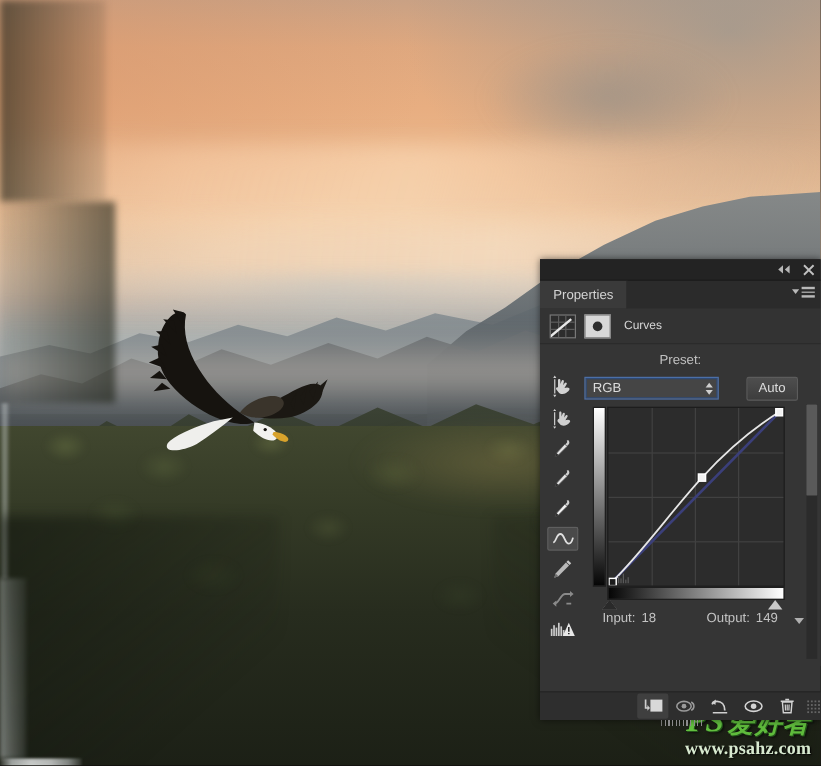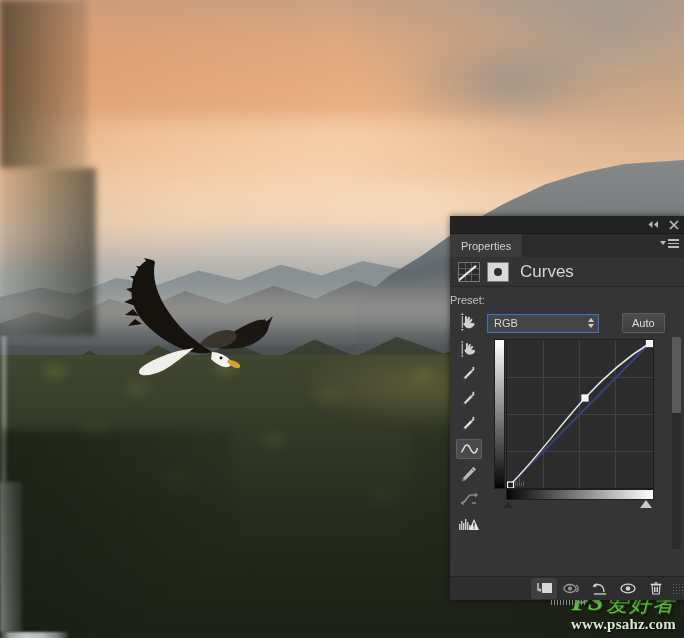--- a/index.html
+++ b/index.html
@@ -204,21 +204,21 @@
   .wm-ps {
     font-family: "Liberation Serif", serif;
     font-size: 28px; font-weight: bold; font-style: italic;
     color: #63c040;
     text-shadow: 1px 1px 0 #24561a, 2px 2px 2px rgba(0,0,0,.6);
     letter-spacing: -1px;
     margin-top: 16px;
   }
   .wm-cn {
     font-family: "DejaVu Sans", sans-serif;
-    font-size: 22px; font-weight: normal; font-style: italic;
+    font-size: 22px; font-weight: bold; font-style: italic;
     color: #5fbb3c;
     text-shadow: 1px 1px 0 #23521a, 2px 2px 2px rgba(0,0,0,.6);
     letter-spacing: 1px;
   }
   .wm-url {
     font-family: Liberation Serif, serif;
     font-size: 15px; font-weight: bold;
     color: #d8ead0;
     text-shadow: 1px 1px 1px rgba(0,0,0,.8);
     margin-top: 2px;
@@ -302,32 +302,33 @@
   .mask-ico {
     width: 20px; height: 18px;
     background: #d8d8d8;
     border: 1px solid #7c7c7c;
     display: flex; align-items: center; justify-content: center;
   }
   .mask-ico b {
     display: block; width: 8px; height: 8px;
     border-radius: 50%; background: #2e2e2e;
   }
-  .head-title { color: #d6d6d6; font-size: 17px; margin-left: 4px; }
+  .head-title { color: #d6d6d6; font-size: 10px; margin-left: 4px; }
 
   .pnl-body {
     position: relative;
     height: 268px;
     background: #353535;
   }
 
   .row-preset {
     display: flex; align-items: center;
     padding: 7px 0 0 0;
     gap: 6px;
+    justify-content: center;
   }
   .lbl { color: #c0c0c0; font-size: 11px; }
   .select {
     background: #454545;
     border: 1px solid #2d2d2d;
     height: 17px;
     display: flex; align-items: center;
     color: #dcdcdc; font-size: 11px;
     padding-left: 6px;
     position: relative;
@@ -712,20 +713,27 @@
             <rect x="14" y="143" width="1" height="3"></rect>
             <rect x="16" y="141" width="1" height="5"></rect>
           </g>
         </svg>
       </div>
       <div class="hgrad"></div>
       <div class="handle blk"></div>
       <div class="handle wht"></div>
     </div>
 
+    <div class="io-row">
+      <span class="io-in">Input:</span>
+      <span style="margin-left:5px">18</span>
+      <span class="io-out">Output:</span>
+      <span style="margin-left:5px">149</span>
+      <span class="io-caret"></span>
+    </div>
 
     <div class="vscroll">
       <div class="vthumb"></div>
     </div>
   </div>
 
   <div class="pnl-foot">
     <span class="fbtn active">
       <svg width="20" height="15" viewBox="0 0 20 15">
         <rect x="8" y="2" width="10" height="10" fill="#d8d8d8"></rect>

